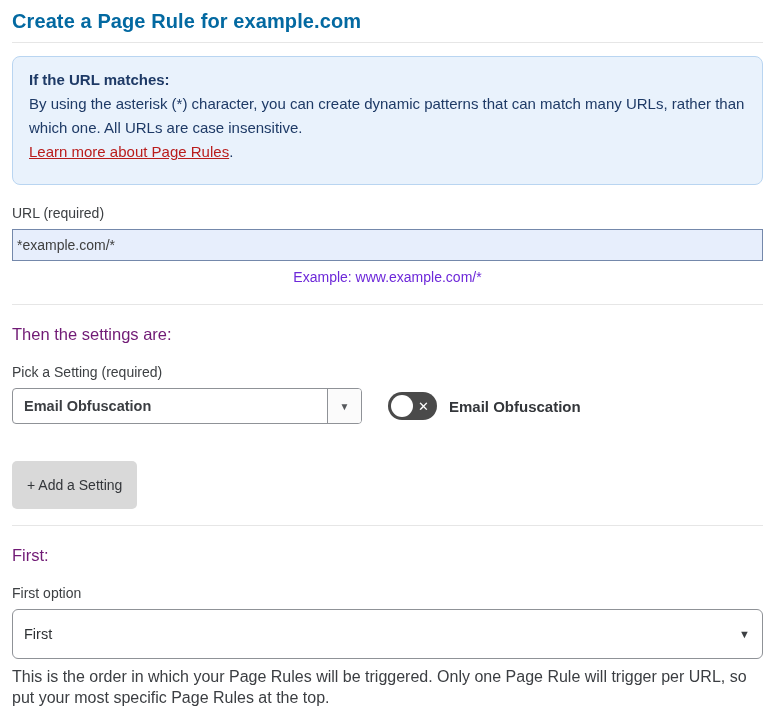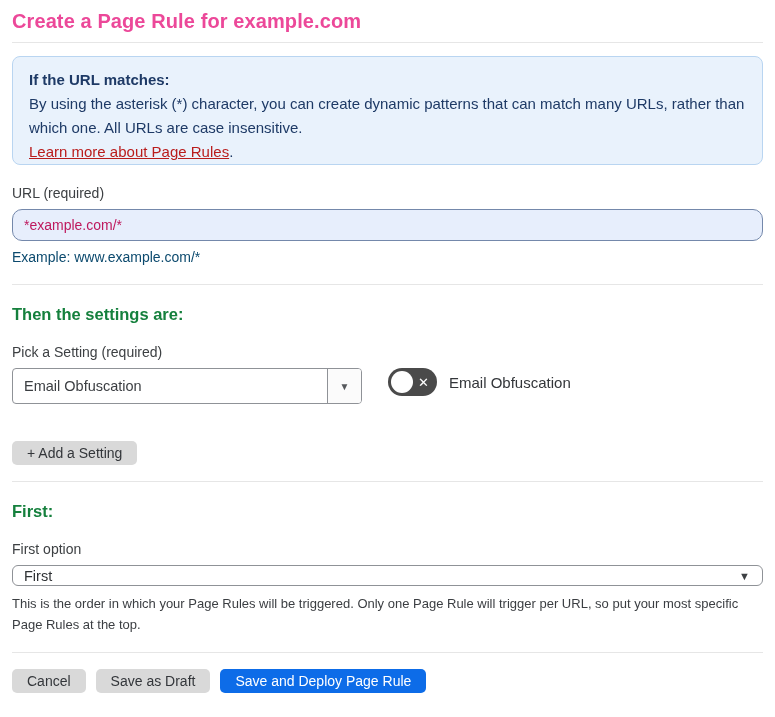--- a/index.html
+++ b/index.html
@@ -9,38 +9,38 @@
     height: 717px;
     font-family: "Liberation Sans", "DejaVu Sans", sans-serif;
     color: #36393f;
     overflow: hidden;
   }
   .page { padding: 10px 12px 0 12px; }
 
   h1.page-title {
     font-size: 20px;
     font-weight: 700;
-    color: #ec4899;
+    color: #0369a1;
     letter-spacing: 0.1px;
     margin-bottom: 9px;
   }
   .divider {
     border: none;
     border-top: 1px solid #e6e6e6;
     height: 0;
     width: 100%;
   }
 
   
   .info-box {
     margin-top: 13px;
     background: #e9f2fc;
     border: 1px solid #b9d5f1;
     border-radius: 8px;
-    padding: 11px 16px 0 16px;
+    padding: 11px 16px 20px 16px;
     color: #1e3a66;
     font-size: 15px;
     line-height: 24px;
   }
   .info-box .info-heading { font-weight: 700; }
   .info-box a.info-link {
     color: #b91c1c;
     text-decoration: underline;
     cursor: pointer;
   }
@@ -51,46 +51,48 @@
     font-size: 14px;
     color: #3d4043;
     margin-top: 20px;
     margin-bottom: 8px;
   }
   .url-input {
     width: 100%;
     height: 32px;
     background: #e7eefc;
     border: 1px solid #7488ab;
-    border-radius: 10px;
-    padding: 0 11px;
-    font-size: 14px;
-    color: #be185d;
+    border-radius: 0;
+    padding: 0 4px;
+    font-size: 14px;
+    color: #404040;
     font-family: "Liberation Sans", "DejaVu Sans", sans-serif;
     outline: none;
   }
   .helper-text {
     font-size: 14px;
-    color: #0c4a6e;
+    color: #6d28d9;
     margin-top: 8px;
+    text-align: center;
   }
   .section-divider { margin-top: 19px; }
 
   h2.section-heading {
     font-size: 16.5px;
-    font-weight: 700;
-    color: #15803d;
+    font-weight: 400;
+    color: #701a75;
     margin-top: 20px;
   }
 
   
   .setting-row {
     display: flex;
-    align-items: flex-start;
+    align-items: center;
     margin-top: 4px;
+    font-weight: bold;
   }
   .setting-select {
     display: flex;
     align-items: stretch;
     width: 350px;
     height: 36px;
     border: 1px solid #8f9297;
     border-radius: 4px;
     background: #ffffff;
     cursor: pointer;
@@ -152,21 +154,21 @@
     margin-left: 12px;
     font-size: 15px;
     color: #33363a;
   }
 
   
   .btn {
     display: inline-flex;
     align-items: center;
     justify-content: center;
-    height: 24px;
+    height: 48px;
     padding: 0 15px;
     border: none;
     border-radius: 5px;
     font-size: 14px;
     font-family: "Liberation Sans", "DejaVu Sans", sans-serif;
     cursor: pointer;
   }
   .btn-gray {
     background: #d9d9d9;
     color: #33363a;
@@ -176,42 +178,42 @@
     color: #ffffff;
   }
   .add-setting-btn { margin-top: 37px; }
   .add-divider { margin-top: 16px; }
 
   
   .order-heading { margin-top: 21px; }
   .order-select {
     position: relative;
     width: 100%;
-    height: 21px;
+    height: 50px;
     border: 1px solid #8f9297;
     border-radius: 6px;
     background: #ffffff;
     display: flex;
     align-items: center;
     padding: 0 11px;
     font-size: 14.5px;
     color: #2e3134;
     cursor: pointer;
   }
   .order-select .order-caret {
     position: absolute;
     right: 12px;
     top: 50%;
     transform: translateY(-50%);
     font-size: 11px;
     color: #3d4043;
   }
   .order-helper {
     margin-top: 7px;
-    font-size: 13px;
+    font-size: 16px;
     line-height: 21px;
     color: #3b3e42;
     max-width: 751px;
   }
 
   .footer-divider { margin-top: 17px; }
   .footer-actions {
     display: flex;
     align-items: center;
     gap: 10px;

